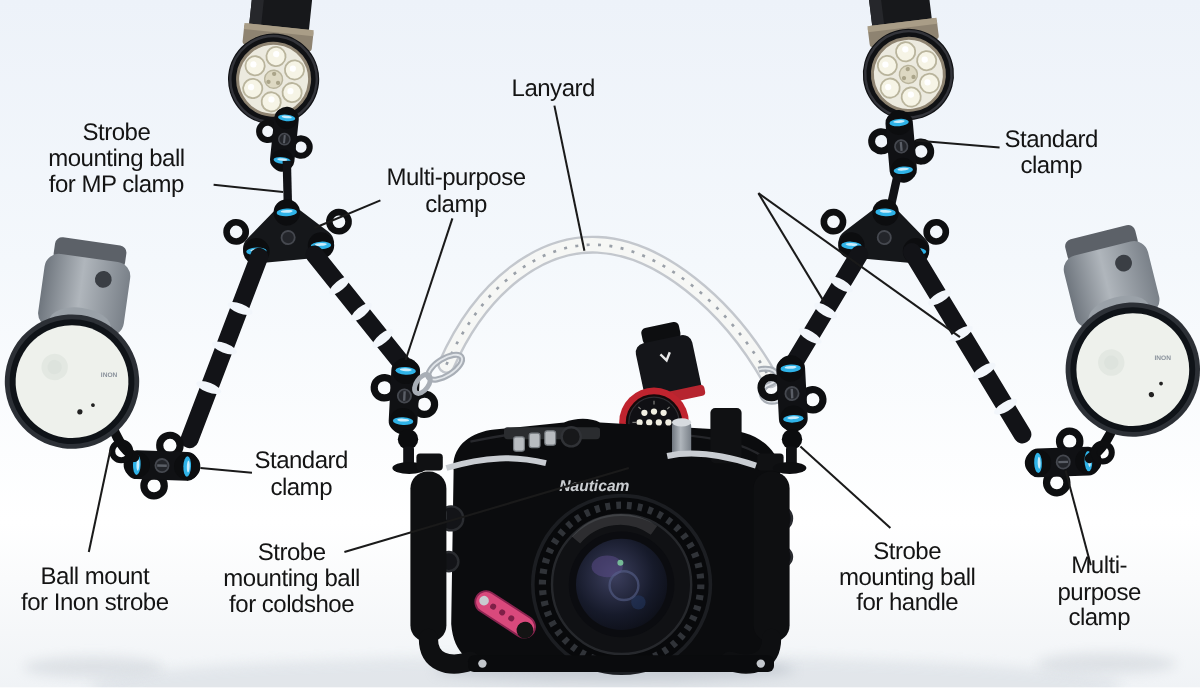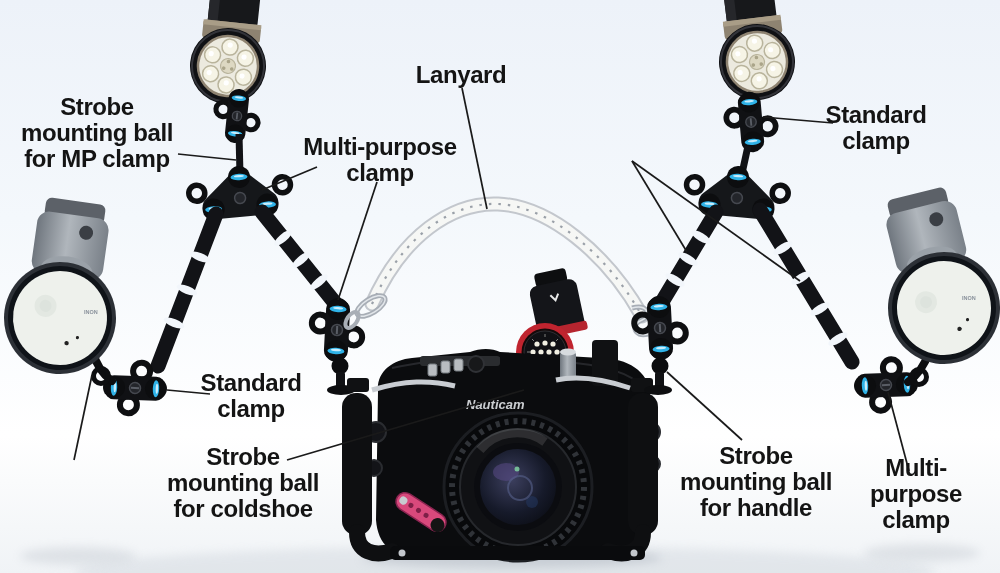--- a/index.html
+++ b/index.html
@@ -4,21 +4,21 @@
 <style>
   html,body{margin:0;padding:0;background:#fff;}
   .stage{
     position:relative;width:1000px;height:573px;overflow:hidden;
     background:linear-gradient(180deg,#edf2f9 0%,#f4f8fc 38%,#ffffff 76%,#f0f3f6 100%);
     font-family:"Liberation Sans",sans-serif;
   }
   .stage svg{position:absolute;left:0;top:0;width:1000px;height:573px;display:block;}
   .label{
     position:absolute;transform:translate(-50%,-50%);
-    font-weight:700;font-size:24px;line-height:1.08;letter-spacing:-0.4px;
+    font-weight:400;font-size:20px;line-height:1.08;letter-spacing:-0.4px;
     color:#141414;text-align:center;white-space:pre-line;
   }
 </style>
 </head>
 <body>
 
 <div class="stage">
 
 <svg viewBox="0 0 1000 573">
   <defs>
@@ -355,20 +355,22 @@
   <div class="label" style="left:97px;  top:133px;">Strobe
 mounting ball
 for MP clamp</div>
   <div class="label" style="left:461px; top:75px;">Lanyard</div>
   <div class="label" style="left:380px; top:160px;">Multi-purpose
 clamp</div>
   <div class="label" style="left:876px; top:128px;">Standard
 clamp</div>
   <div class="label" style="left:251px; top:396px;">Standard
 clamp</div>
+  <div class="label" style="left:79px;  top:492px;">Ball mount
+for Inon strobe</div>
   <div class="label" style="left:243px; top:483px;">Strobe
 mounting ball
 for coldshoe</div>
   <div class="label" style="left:756px; top:482px;">Strobe
 mounting ball
 for handle</div>
   <div class="label" style="left:916px; top:494px;">Multi-purpose
 clamp</div>
 </div>
 

